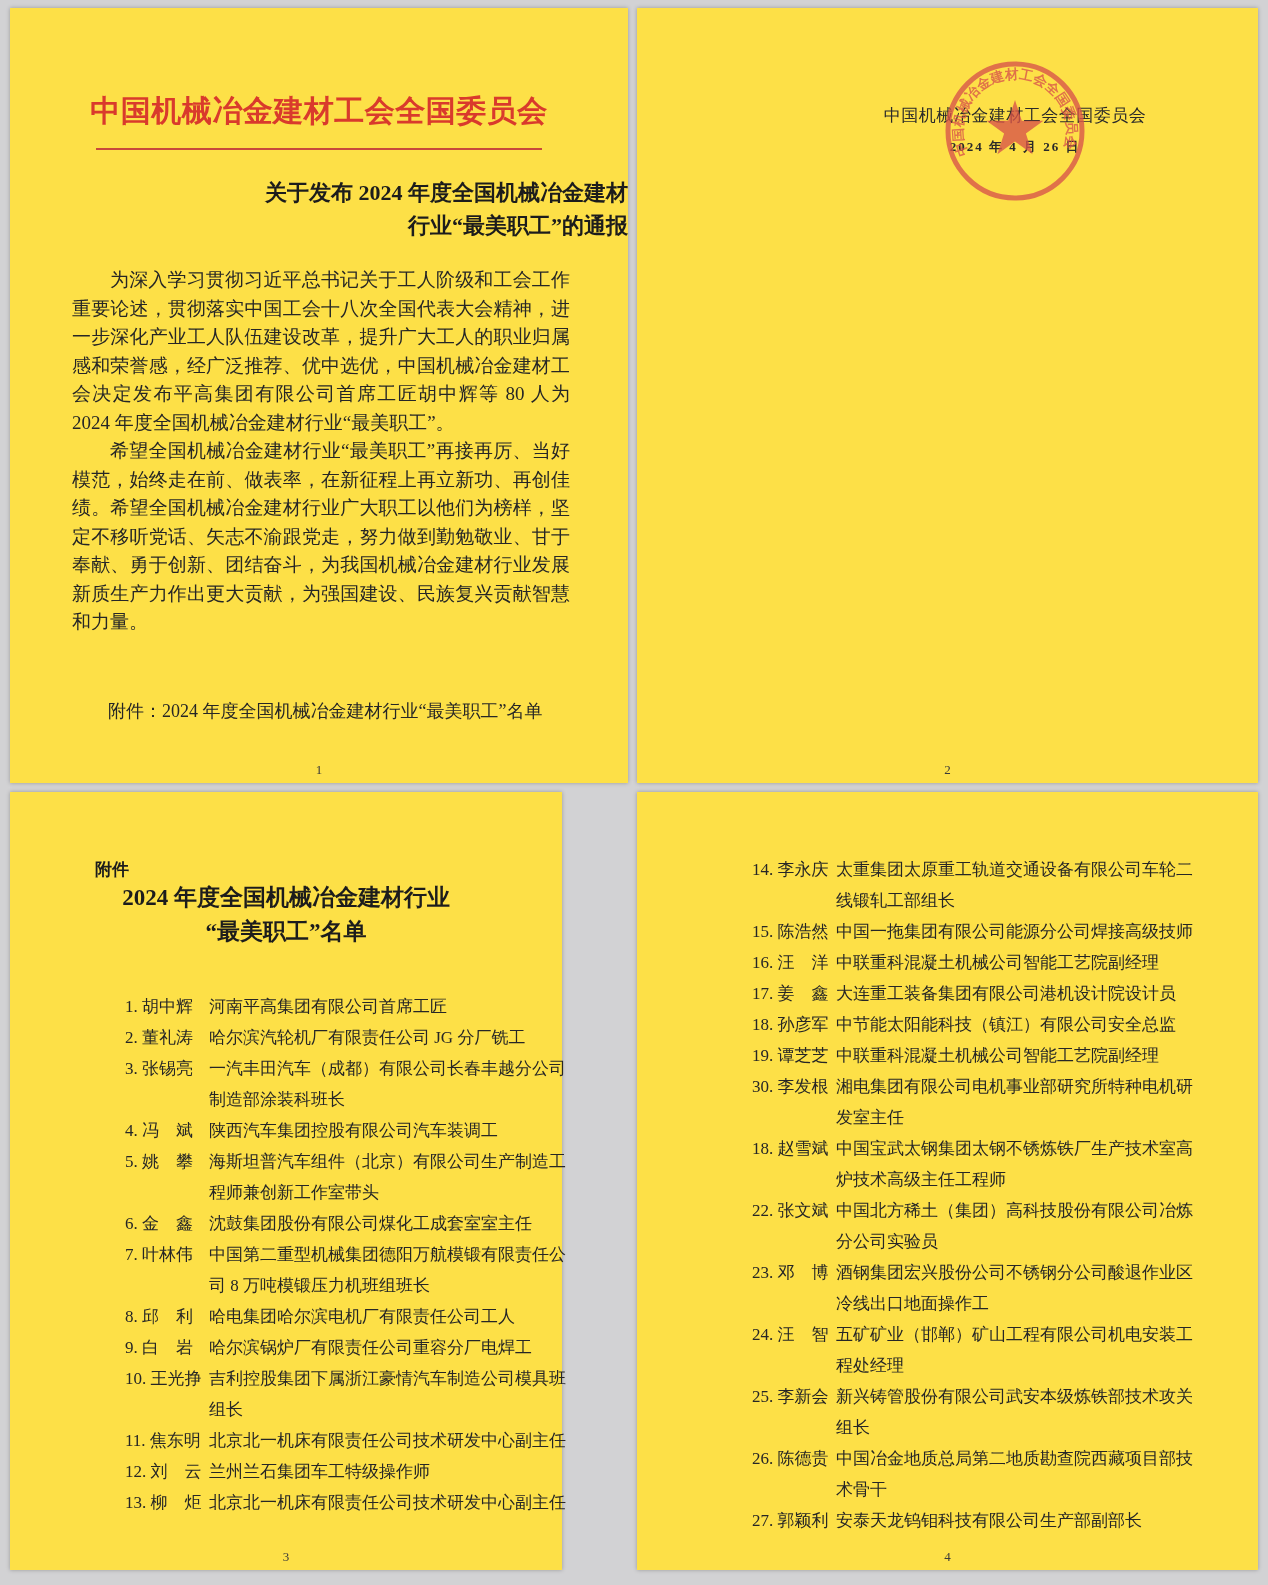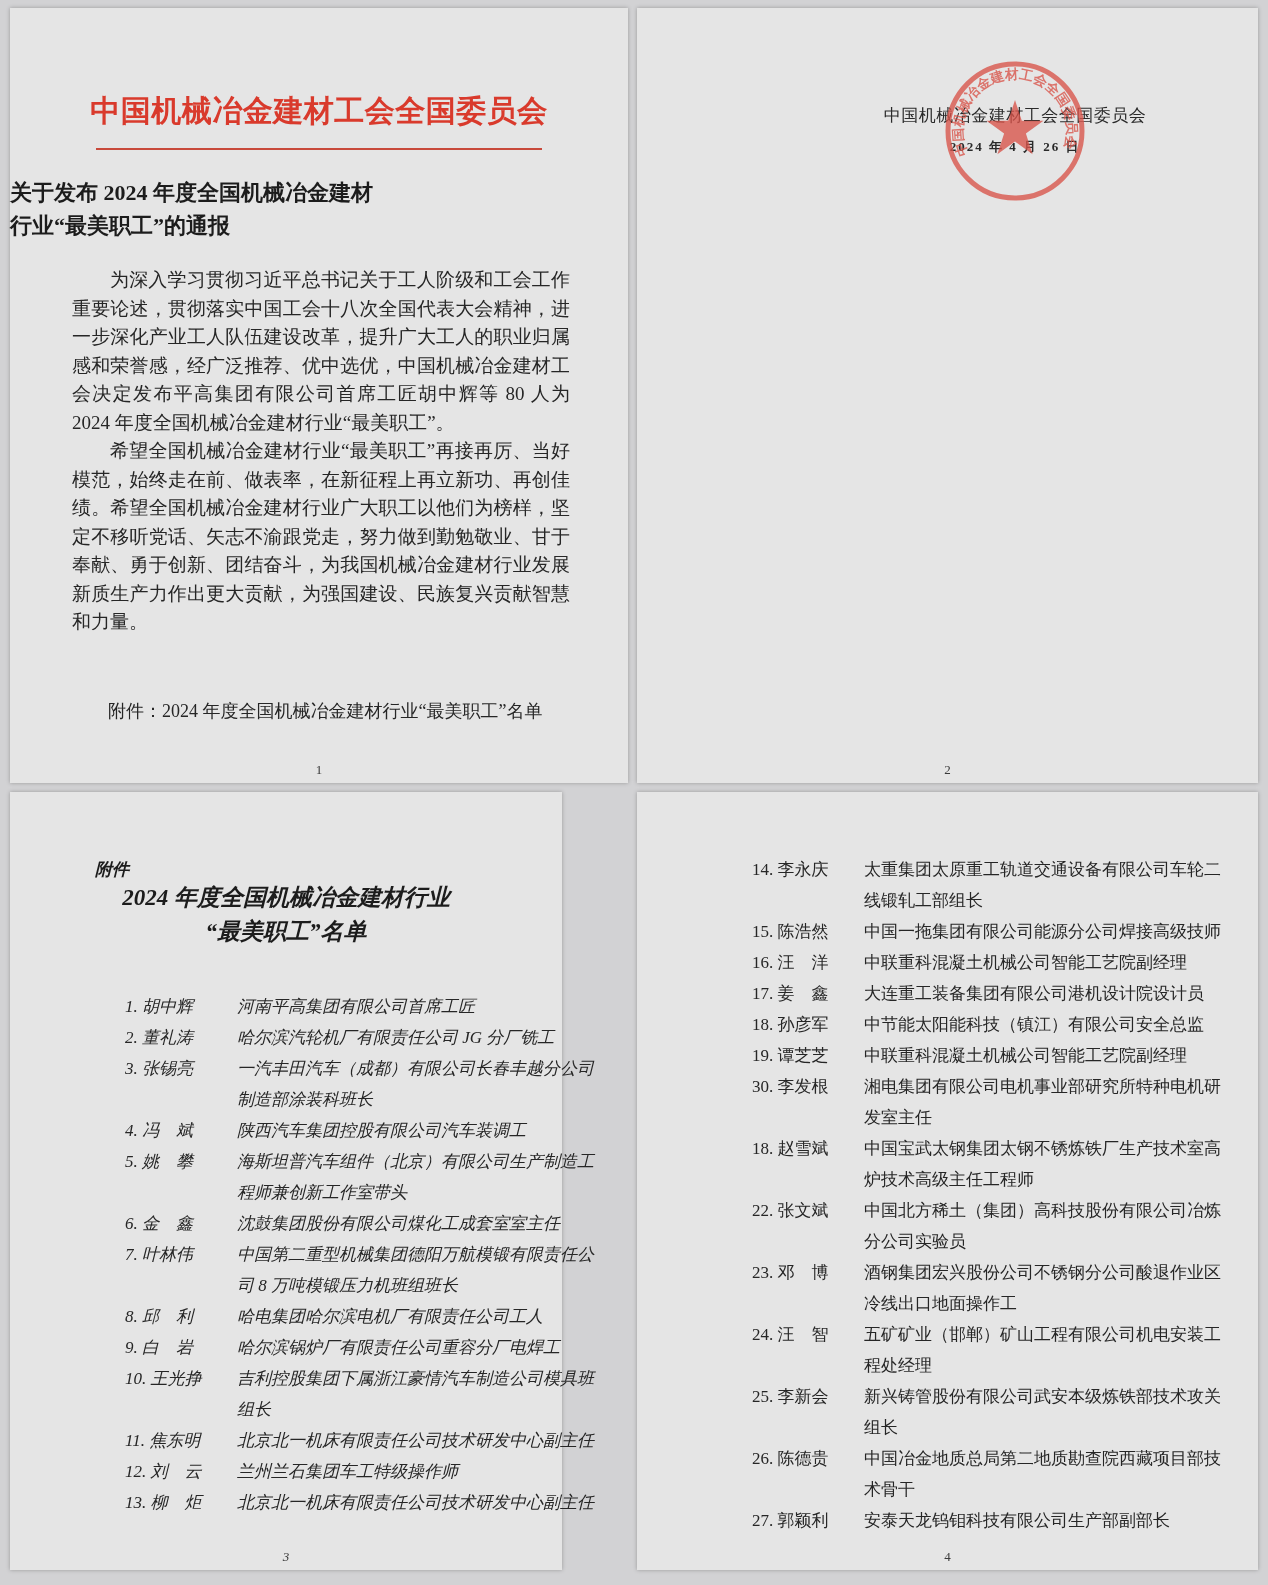--- a/index.html
+++ b/index.html
@@ -6,47 +6,47 @@
   body{
     width:1268px;height:1585px;
     background:#d2d2d4;
     font-family:"Liberation Serif","DejaVu Serif",serif;
     color:#222;
     position:relative;
     overflow:hidden;
   }
   .page{
     position:absolute;
-    background:#e5e5e5;
+    background:#fde047;
     box-shadow:0 0 4px rgba(0,0,0,.28);
   }
   #page1{left:10px;top:8px;width:618px;height:775px;}
   #page2{left:637px;top:8px;width:621px;height:775px;}
-  #page3{left:10px;top:792px;width:552px;height:778px;font-style:italic;}
+  #page3{left:10px;top:792px;width:552px;height:778px;}
   #page4{left:637px;top:792px;width:621px;height:778px;}
 
   
   .org-header{
     margin-top:84px;
     text-align:center;
     color:#d93a2c;
     font-family:"Liberation Sans","DejaVu Sans",sans-serif;
     font-weight:bold;
     font-size:30px;
     letter-spacing:0.5px;
     line-height:38px;
   }
   .red-line{
     width:446px;height:2px;
     background:#c8493b;
     margin:18px auto 0 auto;
   }
   .doc-title{
     margin-top:26px;
-    text-align:left;
+    text-align:right;
     font-weight:bold;
     font-size:22px;
     line-height:33px;
     color:#1c1c1c;
   }
   .body-text{
     margin:24px 58px 0 62px;
     font-size:19px;
     line-height:28.5px;
     text-align:justify;
@@ -98,21 +98,21 @@
     font-size:23px;
     line-height:34px;
     color:#1c1c1c;
   }
   .name-list{
     margin:42px 0 0 115px;
     font-size:17px;
     color:#262626;
   }
   #page4 .name-list{margin-top:62px;}
-  .row{display:flex;line-height:31px;gap:28px;}
+  .row{display:flex;line-height:31px;}
   .nn{flex:none;width:84px;white-space:pre;}
   .desc{flex:none;width:358px;}
 </style>
 </head>
 <body>
 
 <div class="page" id="page1">
   <div class="org-header">中国机械冶金建材工会全国委员会</div>
   <div class="red-line"></div>
   <div class="doc-title">

